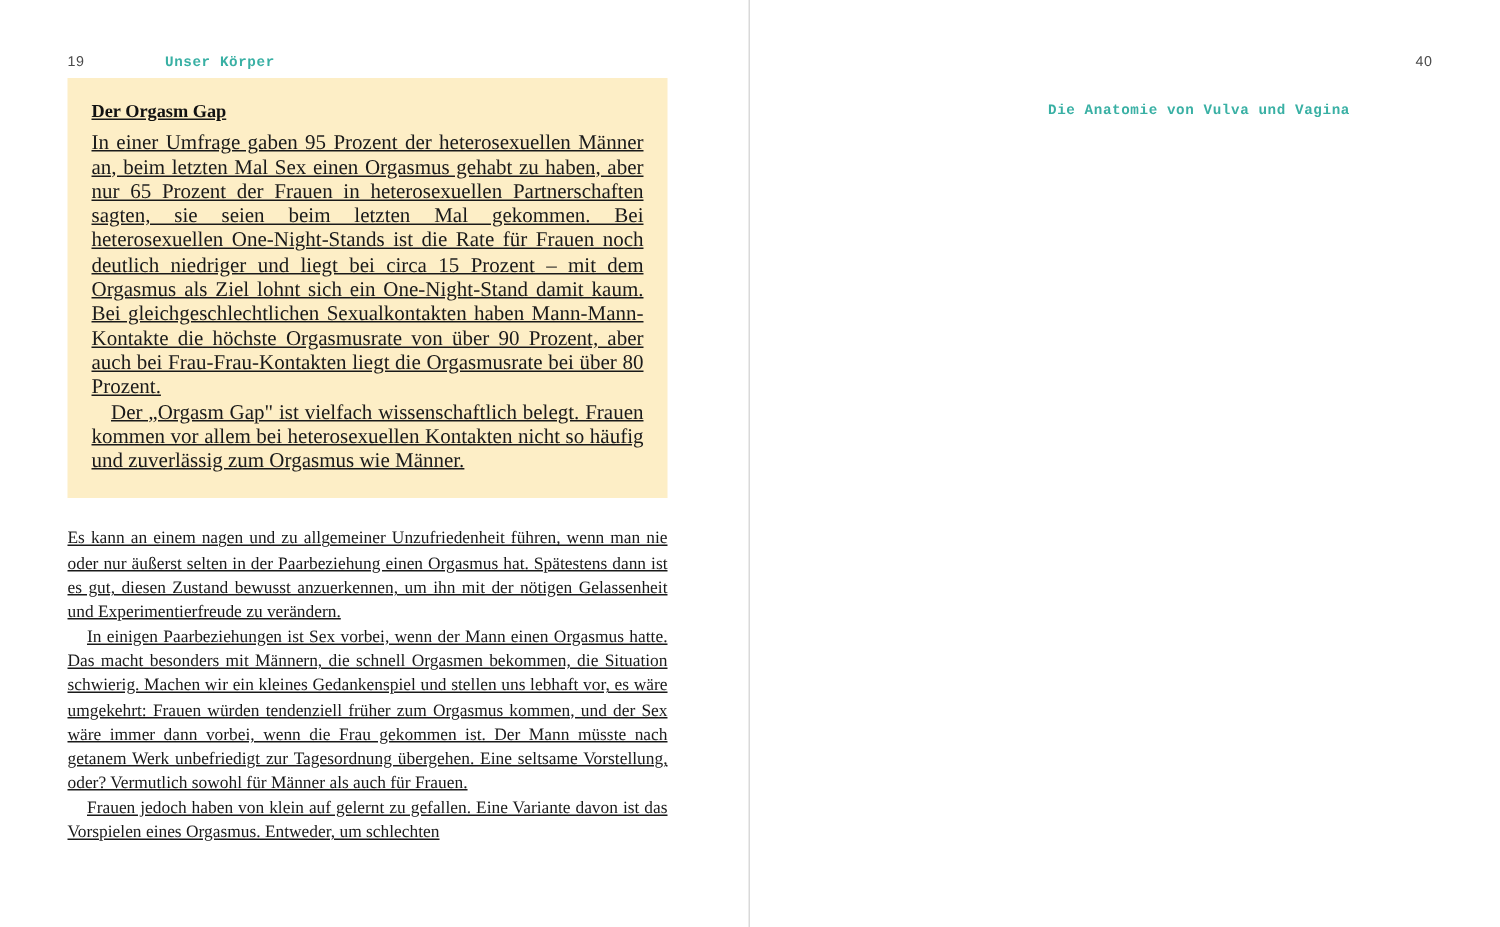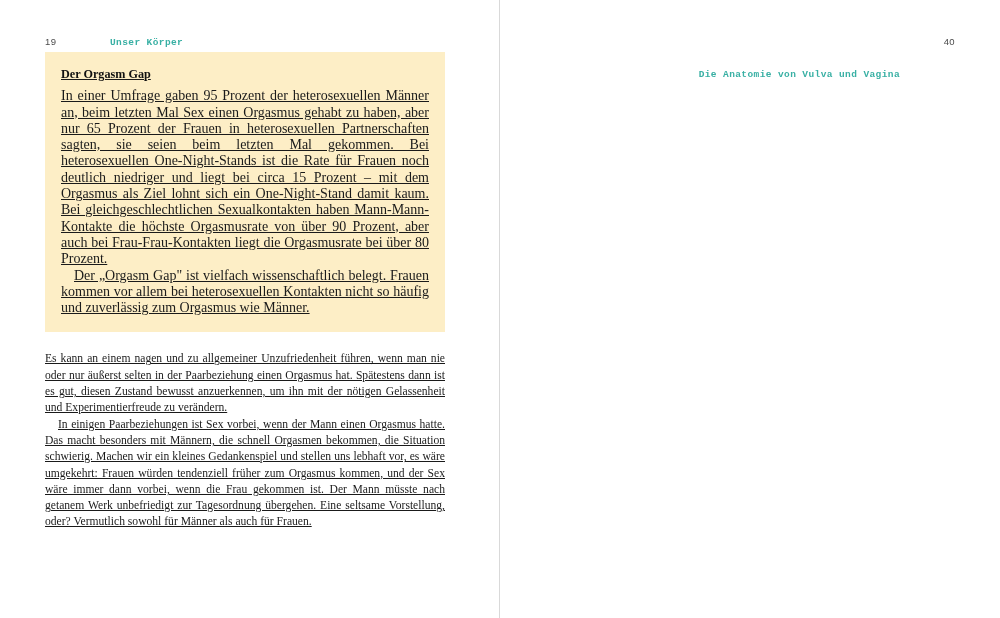--- a/index.html
+++ b/index.html
@@ -110,20 +110,21 @@
 
     <div class="body-col">
       <div class="callout">
         <p class="co-title">Der Orgasm Gap</p>
         <p>In einer Umfrage gaben 95 Prozent der heterosexuellen Männer an, beim letzten Mal Sex einen Orgasmus gehabt zu haben, aber nur 65 Prozent der Frauen in heterosexuellen Partnerschaften sagten, sie seien beim letzten Mal gekommen. Bei heterosexuellen One-Night-Stands ist die Rate für Frauen noch deutlich niedriger und liegt bei circa 15 Prozent – mit dem Orgasmus als Ziel lohnt sich ein One-Night-Stand damit kaum. Bei gleichgeschlechtlichen Sexualkontakten haben Mann-Mann-Kontakte die höchste Orgasmusrate von über 90 Prozent, aber auch bei Frau-Frau-Kontakten liegt die Orgasmusrate bei über 80 Prozent.</p>
         <p class="indent">Der „Orgasm Gap" ist vielfach wissenschaftlich belegt. Frauen kommen vor allem bei heterosexuellen Kontakten nicht so häufig und zuverlässig zum Orgasmus wie Männer.</p>
       </div>
 
       <p class="para first">Es kann an einem nagen und zu allgemeiner Unzufriedenheit führen, wenn man nie oder nur äußerst selten in der Paarbeziehung einen Orgasmus hat. Spätestens dann ist es gut, diesen Zustand bewusst anzuerkennen, um ihn mit der nötigen Gelassenheit und Experimentierfreude zu verändern.</p>
       <p class="para">In einigen Paarbeziehungen ist Sex vorbei, wenn der Mann einen Orgasmus hatte. Das macht besonders mit Männern, die schnell Orgasmen bekommen, die Situation schwierig. Machen wir ein kleines Gedankenspiel und stellen uns lebhaft vor, es wäre umgekehrt: Frauen würden tendenziell früher zum Orgasmus kommen, und der Sex wäre immer dann vorbei, wenn die Frau gekommen ist. Der Mann müsste nach getanem Werk unbefriedigt zur Tagesordnung übergehen. Eine seltsame Vorstellung, oder? Vermutlich sowohl für Männer als auch für Frauen.</p>
+      <p class="para">Frauen jedoch haben von klein auf gelernt zu gefallen. Eine Variante davon ist das Vorspielen eines Orgasmus. Entweder, um schlechten</p>
     </div>
   </div>
 
   <div class="gutter"></div>
 
   <div class="page right">
     <div class="running-head rh-right-title">
       <span class="title">Die Anatomie von Vulva und Vagina</span>
     </div>
     <div class="running-head rh-right-folio">

